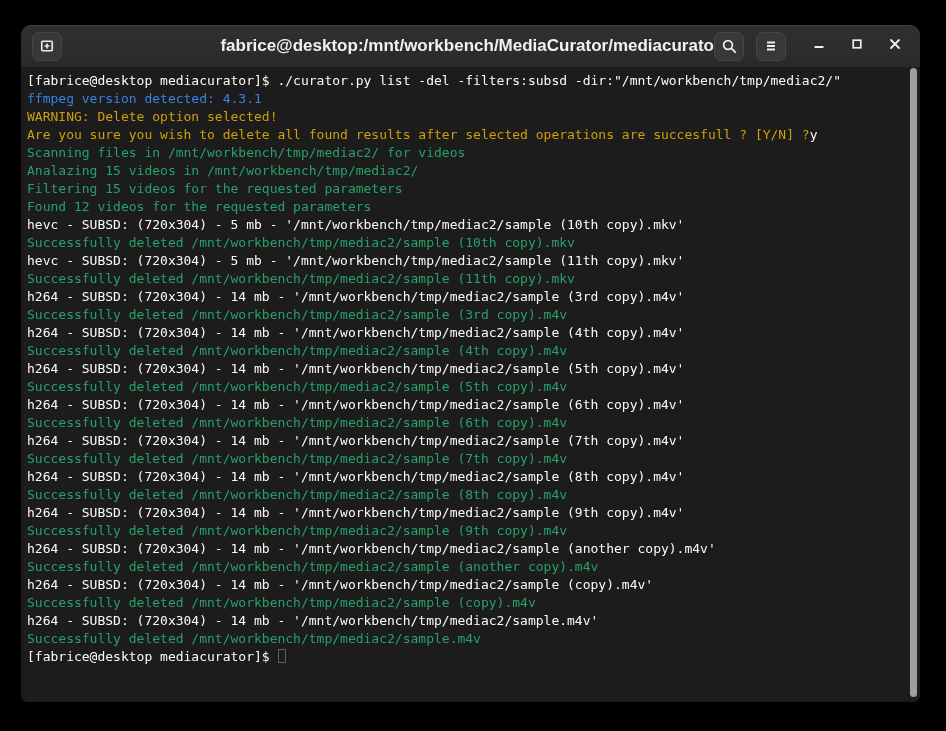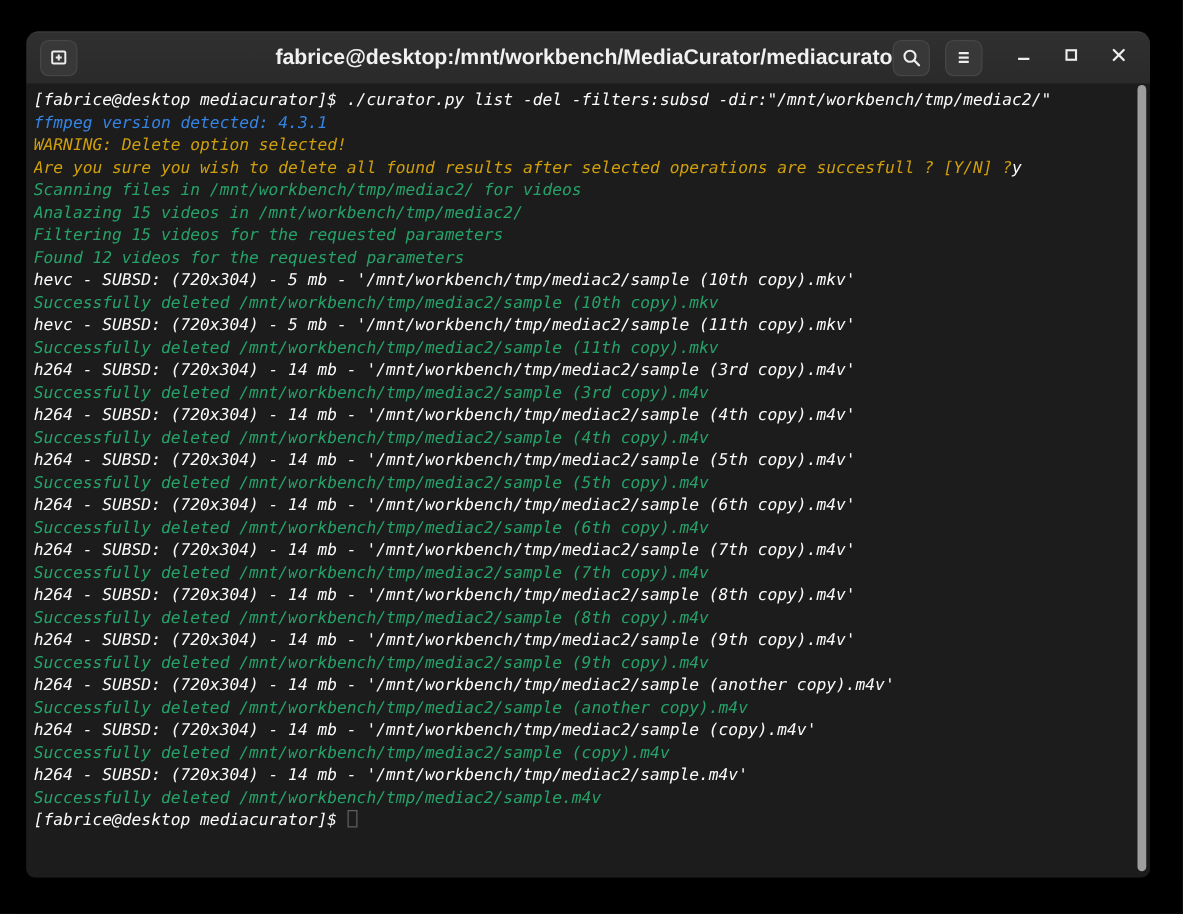--- a/index.html
+++ b/index.html
@@ -70,21 +70,20 @@
     border-radius:0 0 7px 7px;
   }
   .terminal-lines{
     position:absolute;
     top:5px;left:6px;right:22px;
     font-family:"DejaVu Sans Mono", monospace;
     font-size:13px;
     line-height:18px;
     white-space:pre;
     overflow:hidden;
-    font-style:italic;
   }
   .tline{height:18px;}
   .cursor{
     display:inline-block;
     width:8px;height:14px;
     border:1px solid #5f5f5f;
     box-sizing:border-box;
     vertical-align:-2px;
     margin-left:8px;
   }

